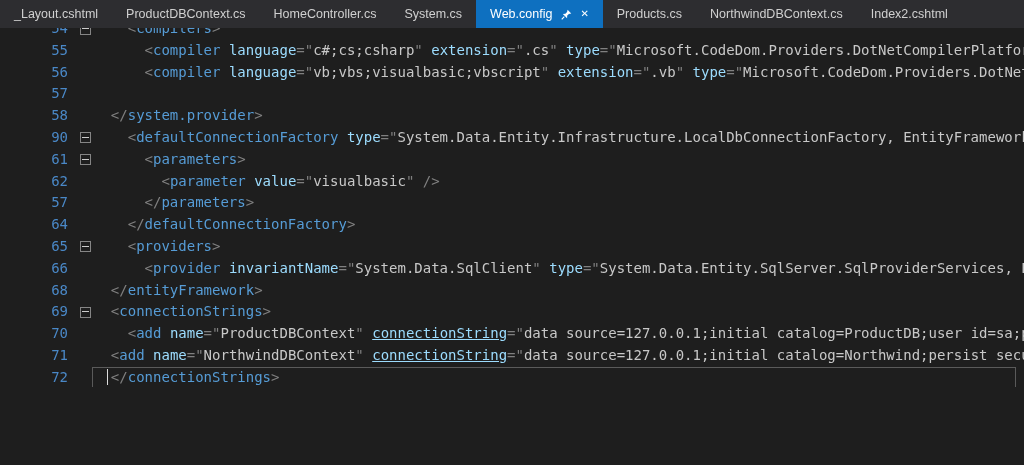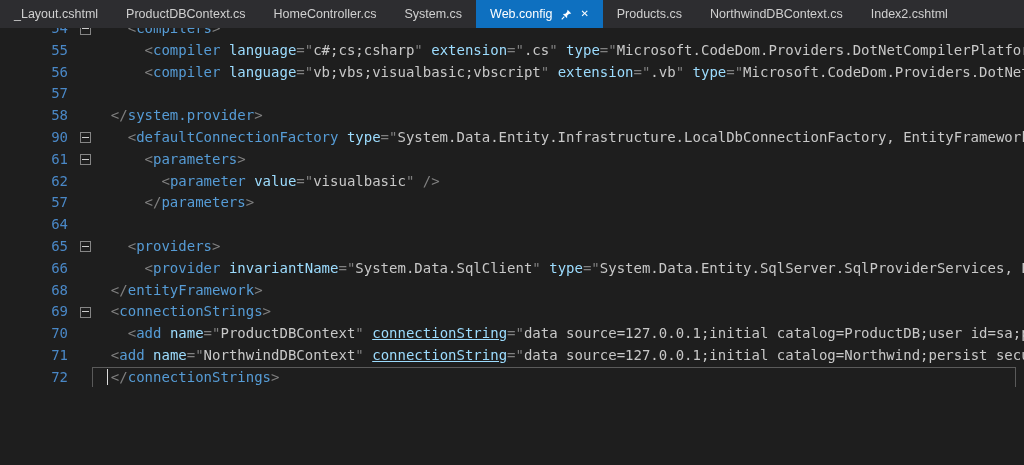--- a/index.html
+++ b/index.html
@@ -116,20 +116,21 @@
         <div class="code"><span>        </span><span class="tk-d">&lt;</span><span class="tk-t">parameter</span><span class="tk-s"> </span><span class="tk-a">value</span><span class="tk-d">="</span><span class="tk-v">visualbasic</span><span class="tk-d">"</span><span class="tk-s"> </span><span class="tk-d">/&gt;</span></div>
       </div>
       <div class="row">
         <div class="num">57</div>
         <div class="foldcol"></div>
         <div class="code"><span>      </span><span class="tk-d">&lt;/</span><span class="tk-t">parameters</span><span class="tk-d">&gt;</span></div>
       </div>
       <div class="row">
         <div class="num">64</div>
         <div class="foldcol"></div>
+        <div class="code"><span>    </span><span class="tk-d">&lt;/</span><span class="tk-t">defaultConnectionFactory</span><span class="tk-d">&gt;</span></div>
       </div>
       <div class="row">
         <div class="num">65</div>
         <div class="foldcol">
           <span class="fold"></span>
         </div>
         <div class="code"><span>    </span><span class="tk-d">&lt;</span><span class="tk-t">providers</span><span class="tk-d">&gt;</span></div>
       </div>
       <div class="row">
         <div class="num">66</div>

